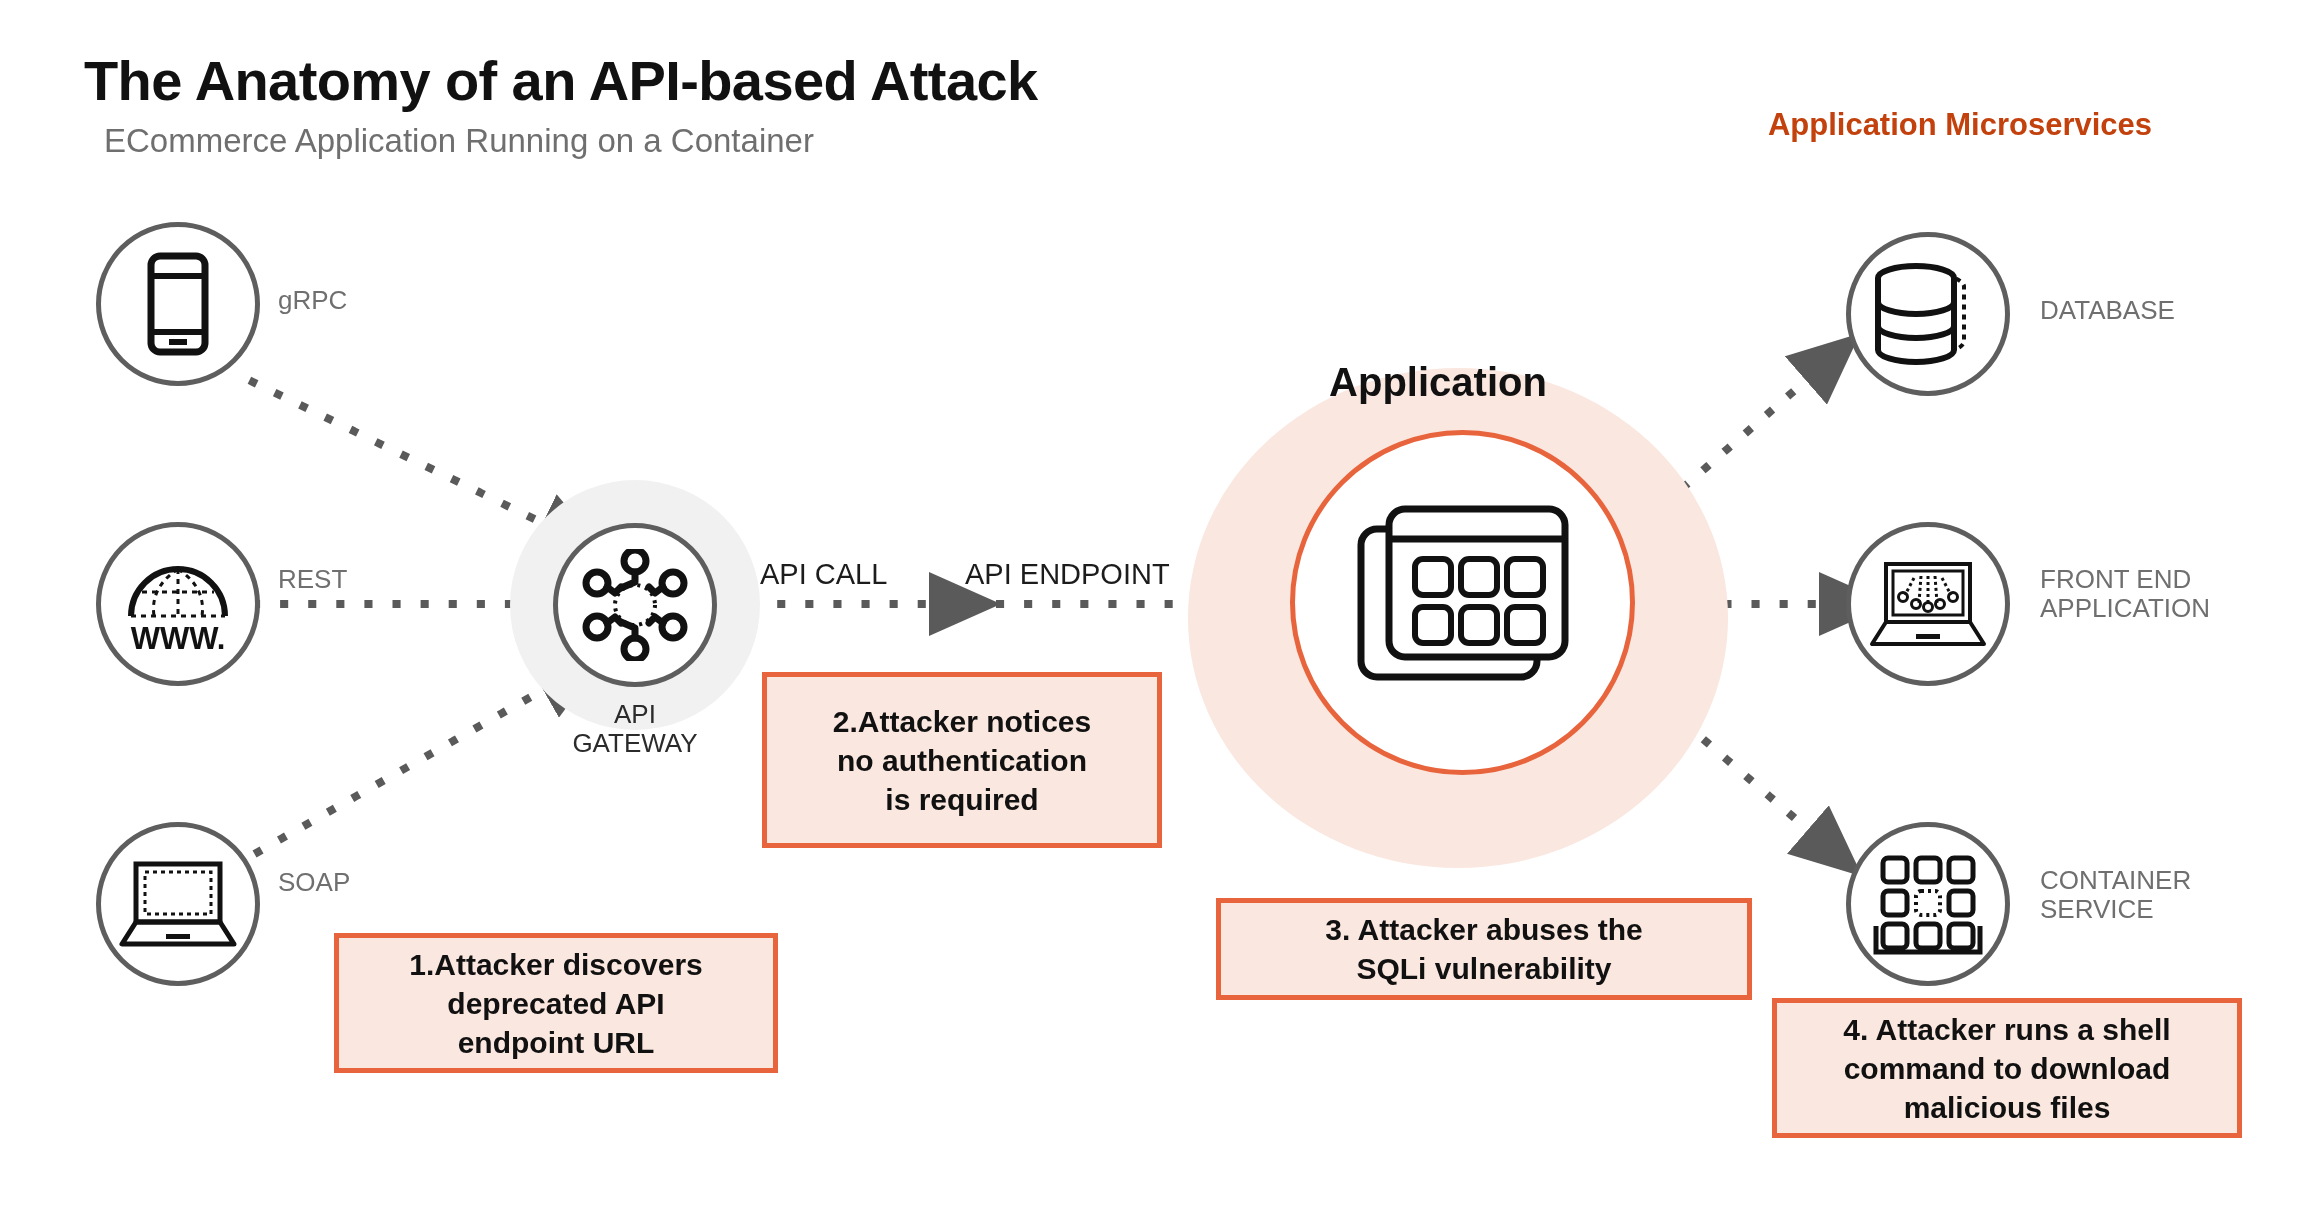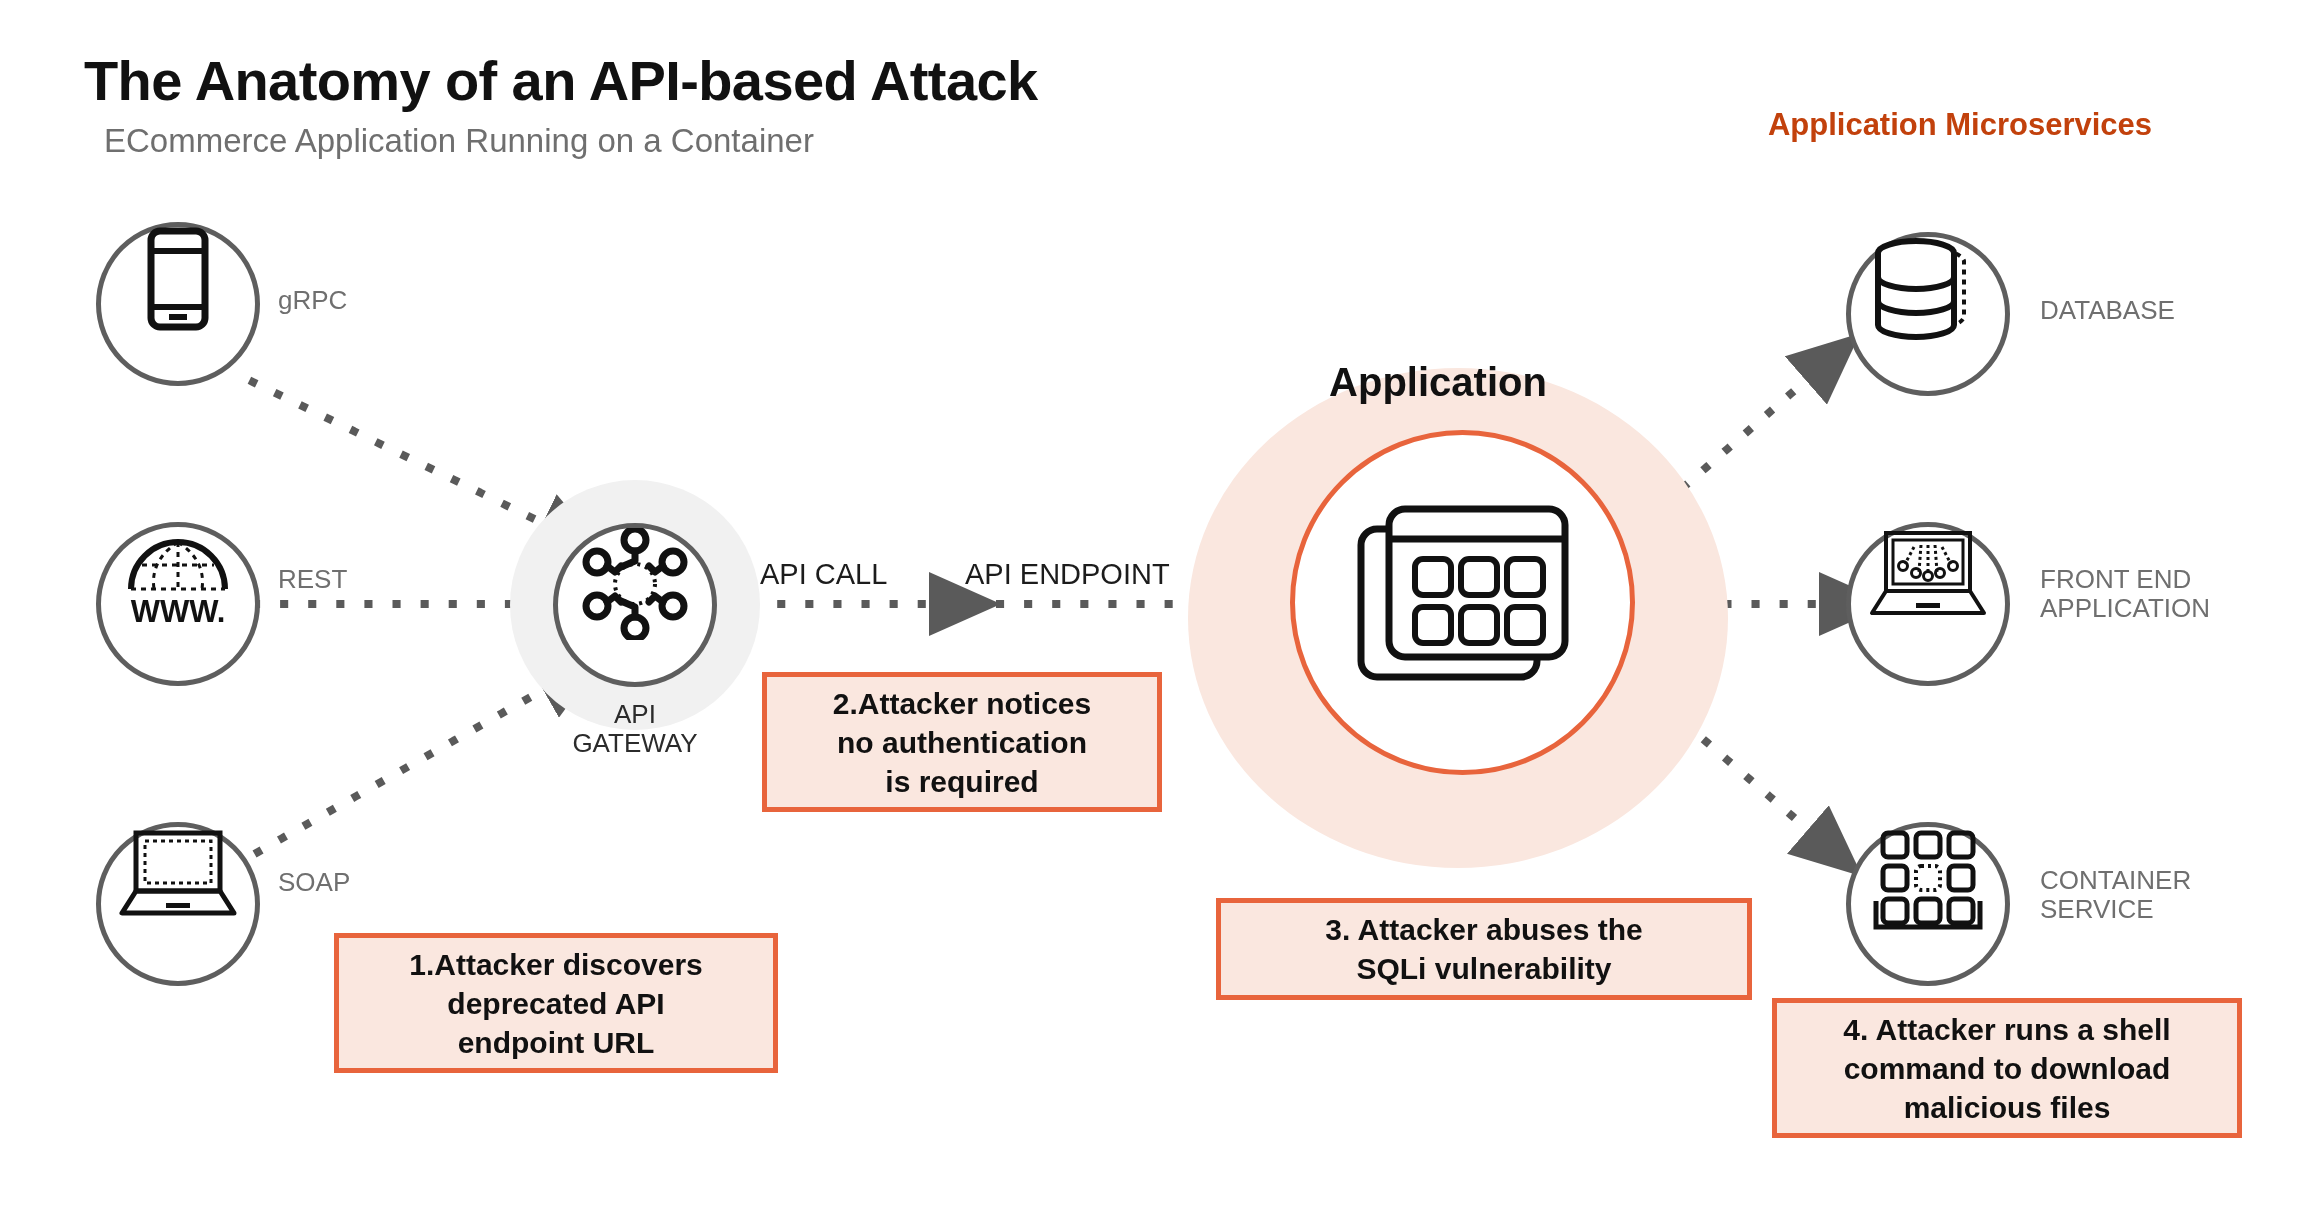--- a/index.html
+++ b/index.html
@@ -29,21 +29,21 @@
     line-height: 1.12;
   }
   #microservices-heading { left: 1760px; top: 108px; width: 400px; }
 
   
   .node-circle {
     position: absolute;
     border-radius: 50%;
     border: 5px solid #5e5e5e;
     background: #ffffff;
-    display: flex; justify-content: center;
+    display: flex; align-items: center; justify-content: center;
   }
   .halo {
     position: absolute; border-radius: 50%;
   }
   .halo-gray { background: #f1f1f1; }
   .halo-peach { background: #fae7df; }
 
   .node-label {
     position: absolute;
     font-size: 26px; color: #6f6f6f; line-height: 1.12;
@@ -235,21 +235,21 @@
       <path d="M3,74 L3,100 L107,100 L107,74" fill="none" stroke="#111" stroke-width="5" stroke-linejoin="miter"></path>
     </svg>
   </div>
   <div class="node-label" style="left:2040px; top:866px;">CONTAINER
 SERVICE</div>
 
   <div class="callout" style="left:334px; top:933px; width:444px; height:140px;">1.Attacker discovers
 deprecated API
 endpoint URL</div>
 
-  <div class="callout" style="left:762px; top:672px; width:400px; height:140px;">2.Attacker notices
+  <div class="callout" style="left:762px; top:672px; width:400px; height:176px;">2.Attacker notices
 no authentication
 is required</div>
 
   <div class="callout" style="left:1216px; top:898px; width:536px; height:102px;">3. Attacker abuses the
 SQLi vulnerability</div>
 
   <div class="callout" style="left:1772px; top:998px; width:470px; height:140px;">4. Attacker runs a shell
 command to download
 malicious files</div>
 

